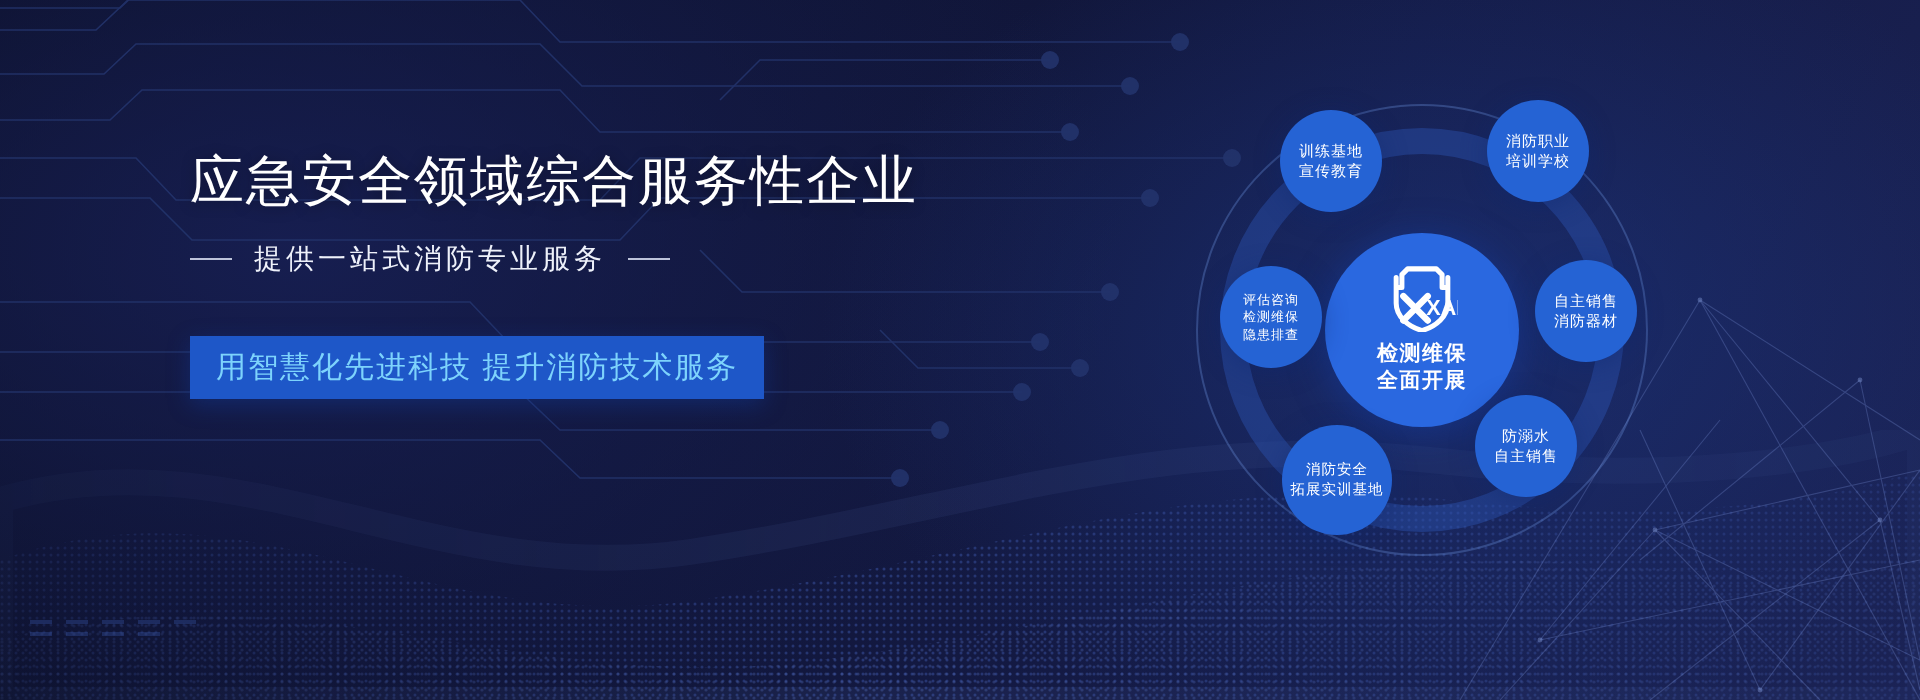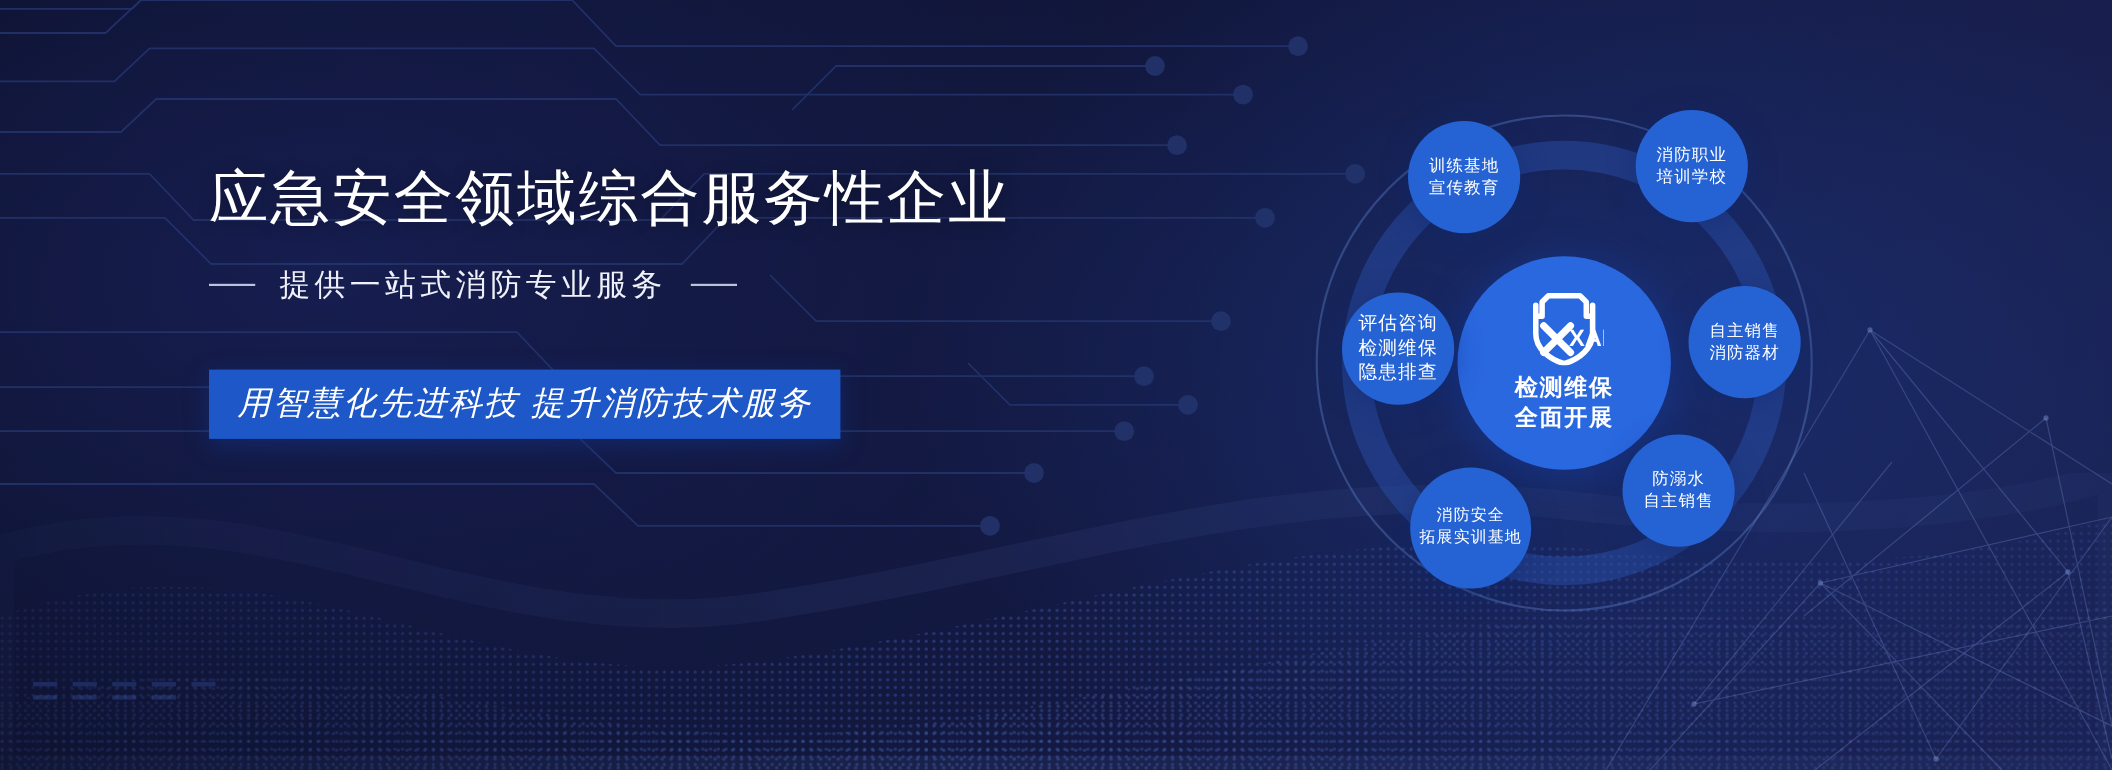--- a/index.html
+++ b/index.html
@@ -78,28 +78,27 @@
     letter-spacing: 3.2px;
     color: #aab4d4;
     font-weight: 400;
     white-space: nowrap;
   }
 
   .cta-bar {
     margin-top: 58px;
     display: inline-block;
     background: #1e57c8;
-    color: #ffffff;
+    color: #7dd3fc;
     font-size: 30px;
     letter-spacing: 2px;
     padding: 14px 26px 16px 26px;
     line-height: 1.1;
     white-space: nowrap;
     box-shadow: 0 6px 22px rgba(17,58,150,0.45);
-    font-style: italic;
   }
 
   
   .diagram {
     position: absolute;
     left: 1120px;
     top: 70px;
     width: 700px;
     height: 560px;
   }
@@ -171,21 +170,21 @@
   }
 
   
   .pos-tl { left: 160px;  top: 40px;  }
   .pos-tr { left: 367px;  top: 30px; text-align: right;  }
   .pos-l  { left: 100px;  top: 196px; }
   .pos-r  { left: 415px;  top: 190px; }
   .pos-bl { left: 162px;  top: 355px; }
   .pos-br { left: 355px;  top: 325px; }
 
-  .pos-l span { font-size: 17px; }
+  .pos-l span { font-size: 13px; }
   .pos-bl span { font-size: 14.5px; text-align: right; }
 </style>
 </head>
 <body>
 
 <div id="banner">
 
   <svg class="bg-layer circuit" width="1920" height="700" viewBox="0 0 1920 700" preserveAspectRatio="none">
     <g stroke="#24356e" stroke-width="1.6" fill="none" opacity="0.95">
       <path d="M0 8 H120 L150 -20"></path>

